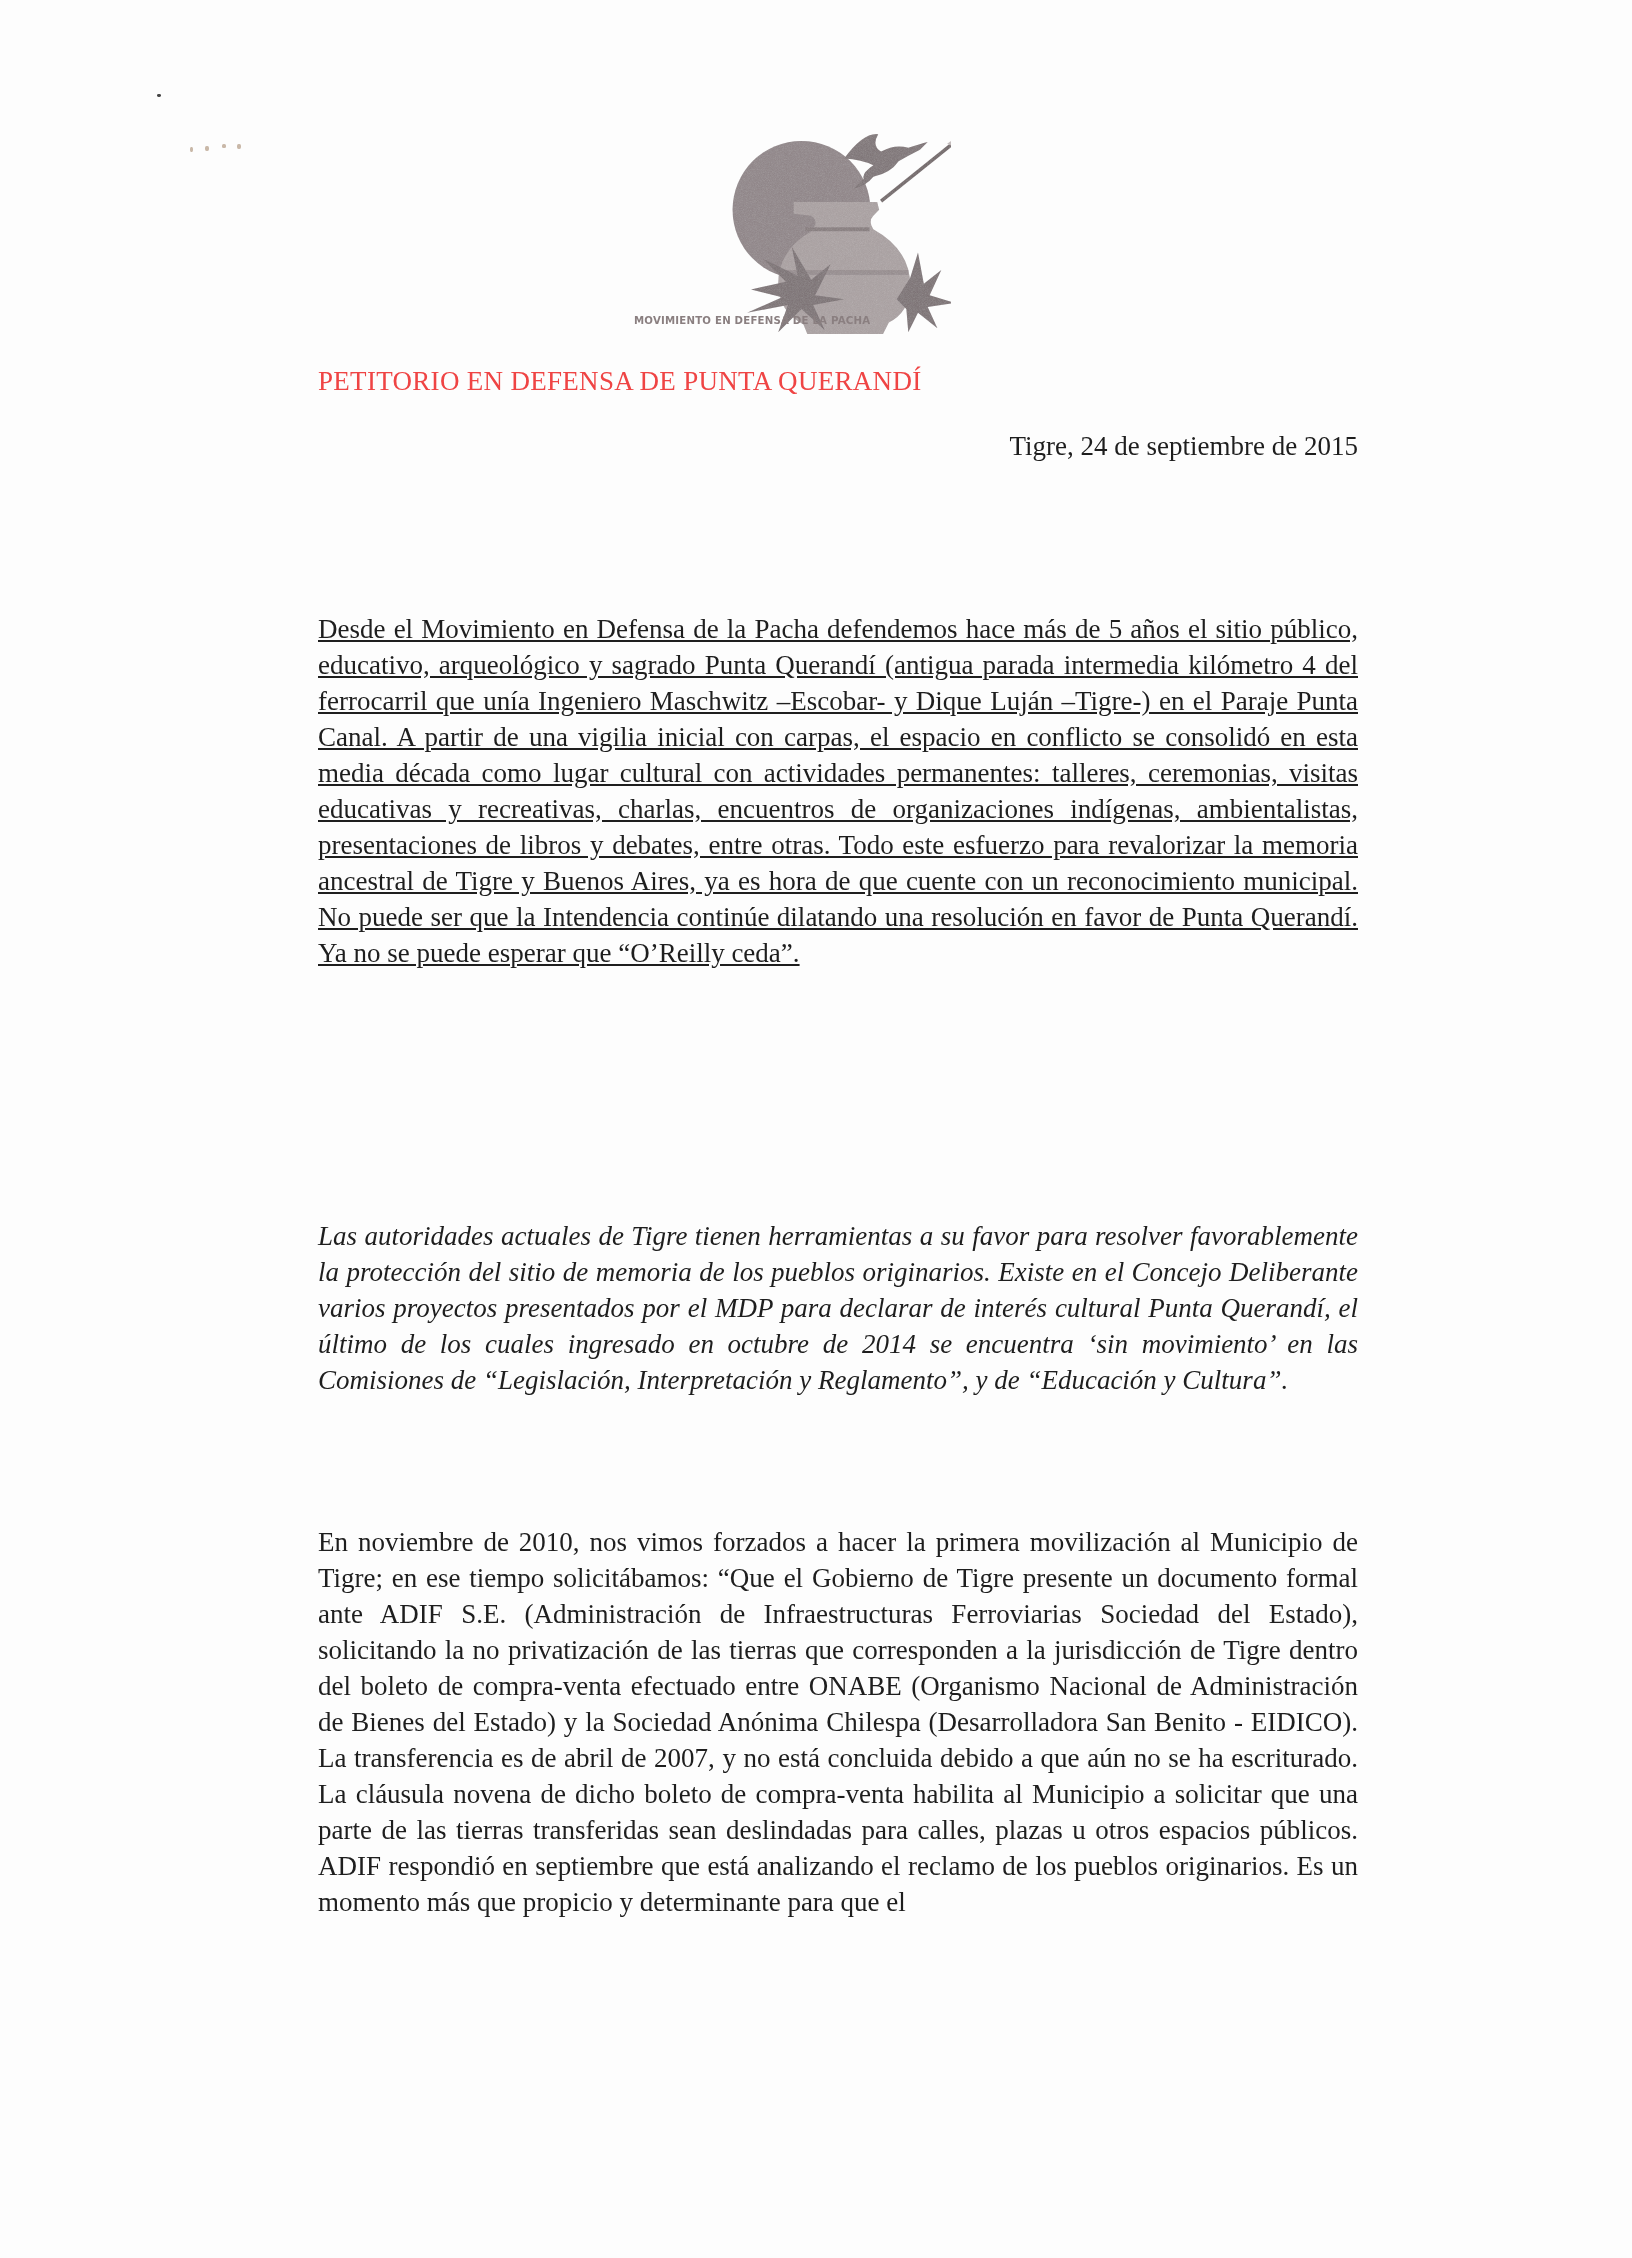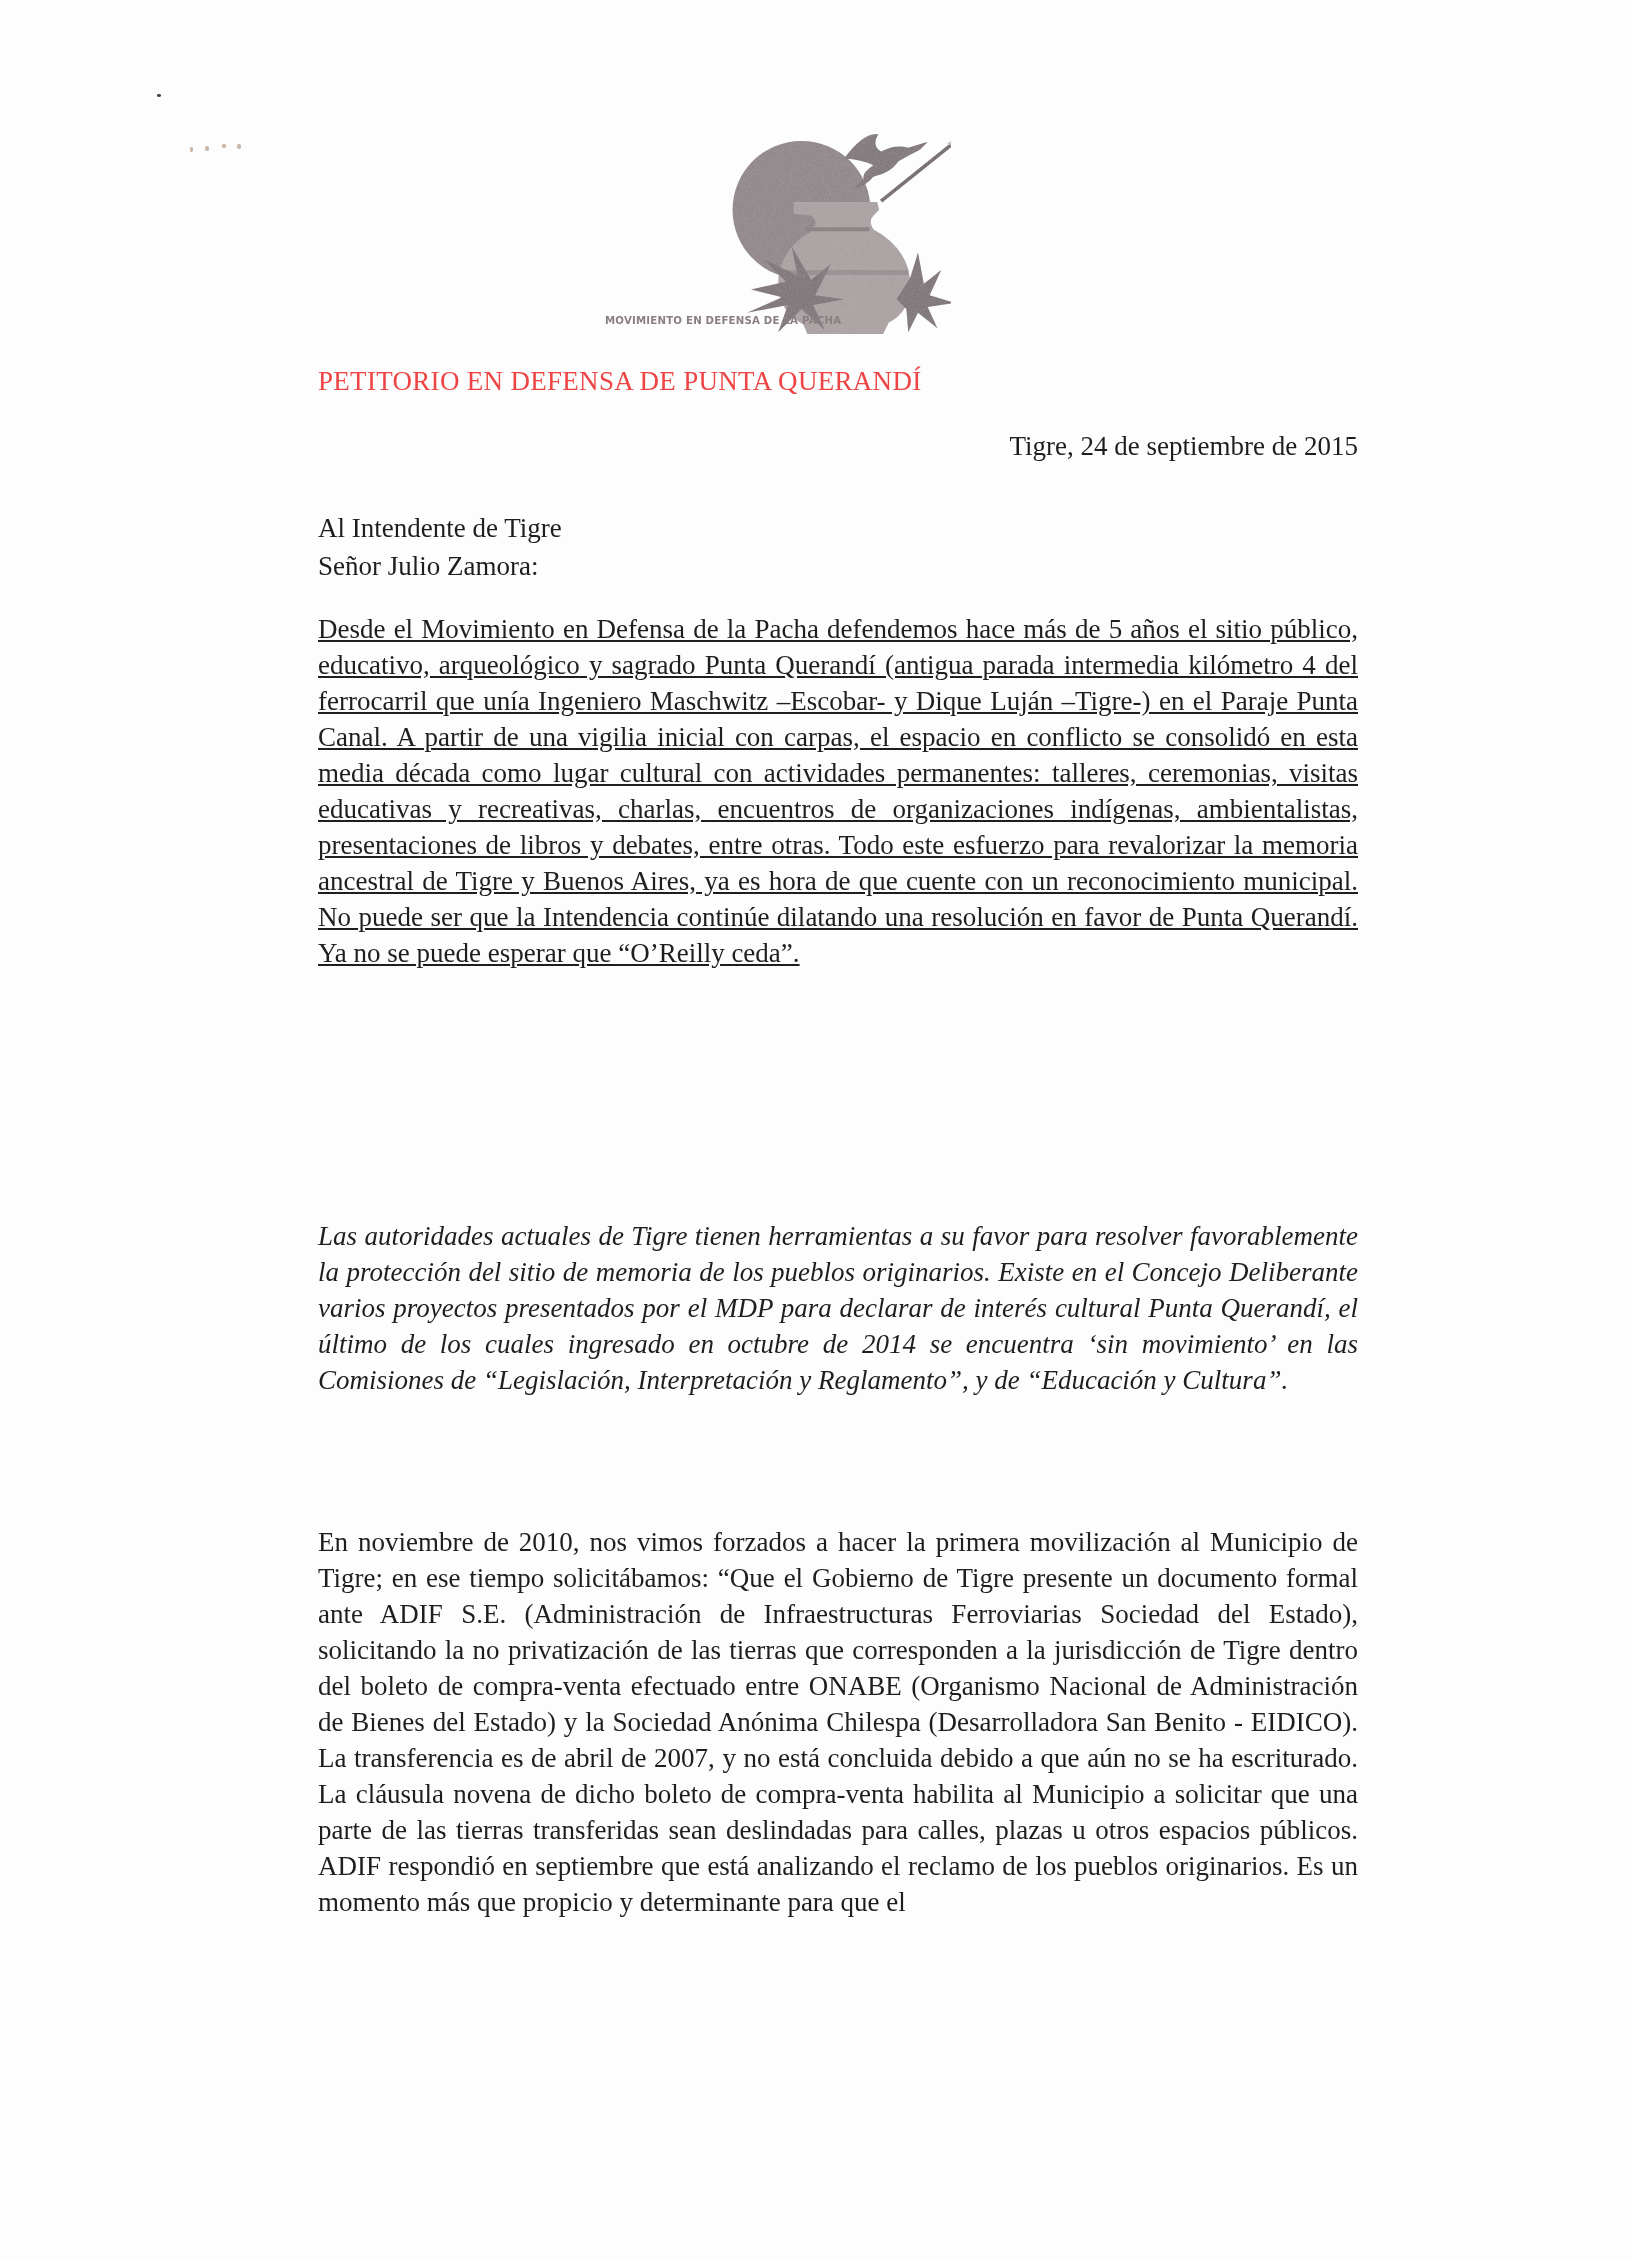--- a/index.html
+++ b/index.html
@@ -5,21 +5,21 @@
   html, body { margin: 0; padding: 0; background: #ffffff; }
   body { width: 1632px; height: 2258px; position: relative; overflow: hidden; }
   .page {
     position: absolute; left: 0; top: 0; width: 1632px; height: 2258px;
     background: #fdfdfd;
     font-family: "Liberation Serif", "DejaVu Serif", serif;
     color: #1e1e1e;
   }
   .logo { position: absolute; left: 718px; top: 105px; width: 233px; height: 233px; }
   .logo-caption {
-    position: absolute; left: 605px; top: 315px; width: 184px; text-align: center;
+    position: absolute; left: 634px; top: 315px; width: 184px; text-align: center;
     font-family: "DejaVu Sans", sans-serif; font-weight: bold; font-size: 10.2px;
     color: #8a7f80; letter-spacing: 0.2px; white-space: nowrap;
   }
   .title {
     position: absolute; left: 318px; top: 366px;
     font-size: 27px; letter-spacing: 0.3px; white-space: nowrap; color: #ef4444;
   }
   .date {
     position: absolute; right: 274px; top: 431px;
     font-size: 27px; white-space: nowrap;
@@ -81,23 +81,19 @@
 
       <path d="M184 200 L198 178 L206 152 L212 184 L230 170 L218 196 L244 204 L216 208 L226 230 L206 214 L196 234 L194 210 Z" fill="#7a6f72"></path>
     </g>
   </svg>
   <div class="logo-caption">MOVIMIENTO EN DEFENSA DE LA PACHA</div>
 
   <div class="title">PETITORIO EN DEFENSA DE PUNTA QUERANDÍ</div>
 
   <div class="date">Tigre, 24 de septiembre de 2015</div>
 
-  <div class="salutation">
-    <div>Al Intendente de Tigre</div>
-    <div>Señor Julio Zamora:</div>
-  </div>
 
   <div class="body-block p1">Desde el Movimiento en Defensa de la Pacha defendemos hace más de 5 años el sitio público, educativo, arqueológico y sagrado Punta Querandí (antigua parada intermedia kilómetro 4 del ferrocarril que unía Ingeniero Maschwitz –Escobar- y Dique Luján –Tigre-) en el Paraje Punta Canal. A partir de una vigilia inicial con carpas, el espacio en conflicto se consolidó en esta media década como lugar cultural con actividades permanentes: talleres, ceremonias, visitas educativas y recreativas, charlas, encuentros de organizaciones indígenas, ambientalistas, presentaciones de libros y debates, entre otras. Todo este esfuerzo para revalorizar la memoria ancestral de Tigre y Buenos Aires, ya es hora de que cuente con un reconocimiento municipal. No puede ser que la Intendencia continúe dilatando una resolución en favor de Punta Querandí. Ya no se puede esperar que “O’Reilly ceda”.</div>
   <div class="body-block p2">Las autoridades actuales de Tigre tienen herramientas a su favor para resolver favorablemente la protección del sitio de memoria de los pueblos originarios. Existe en el Concejo Deliberante varios proyectos presentados por el MDP para declarar de interés cultural Punta Querandí, el último de los cuales ingresado en octubre de 2014 se encuentra ‘sin movimiento’ en las Comisiones de “Legislación, Interpretación y Reglamento”, y de “Educación y Cultura”.</div>
   <div class="body-block p3">En noviembre de 2010, nos vimos forzados a hacer la primera movilización al Municipio de Tigre; en ese tiempo solicitábamos: “Que el Gobierno de Tigre presente un documento formal ante ADIF S.E. (Administración de Infraestructuras Ferroviarias Sociedad del Estado), solicitando la no privatización de las tierras que corresponden a la jurisdicción de Tigre dentro del boleto de compra-venta efectuado entre ONABE (Organismo Nacional de Administración de Bienes del Estado) y la Sociedad Anónima Chilespa (Desarrolladora San Benito - EIDICO). La transferencia es de abril de 2007, y no está concluida debido a que aún no se ha escriturado. La cláusula novena de dicho boleto de compra-venta habilita al Municipio a solicitar que una parte de las tierras transferidas sean deslindadas para calles, plazas u otros espacios públicos. ADIF respondió en septiembre que está analizando el reclamo de los pueblos originarios. Es un momento más que propicio y determinante para que el</div>
 
 </div>
 
 
 </body></html>

